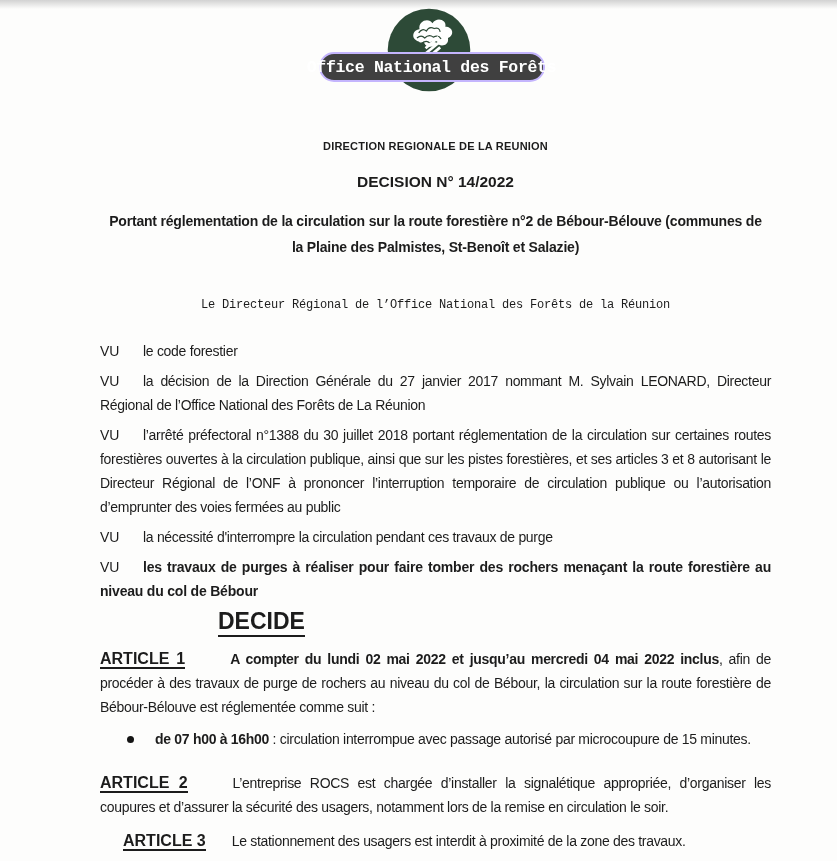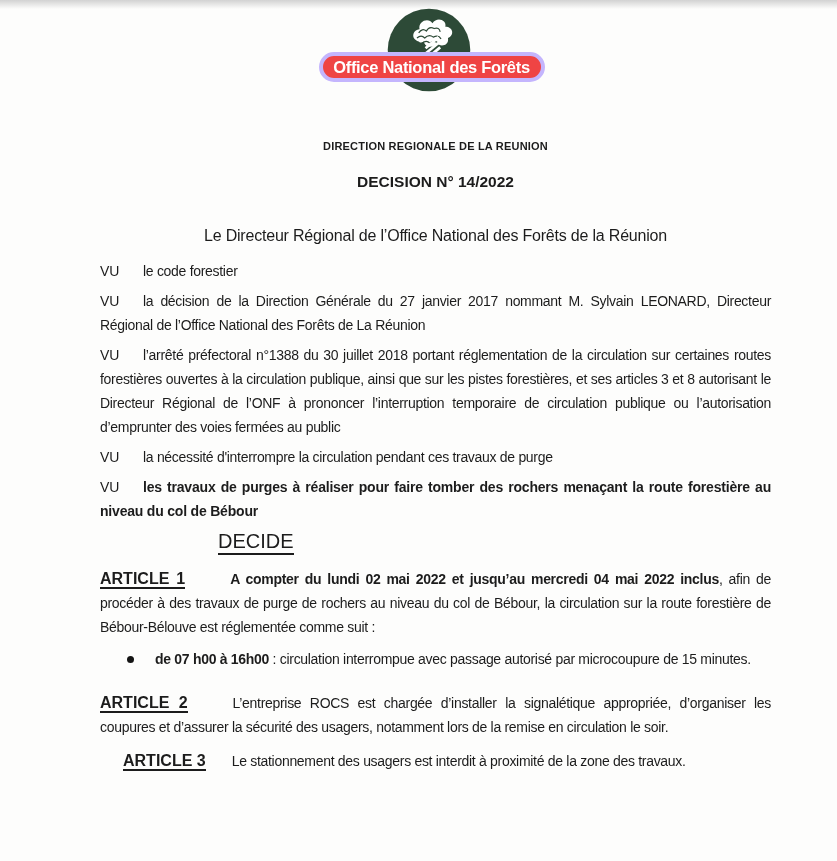--- a/index.html
+++ b/index.html
@@ -31,25 +31,26 @@
     position:absolute;
     left:calc(50% - 33px);
     top:3px;
     width:86px;height:86px;
   }
   .logo-banner{
     position:absolute;
     left:calc(50% - 100px);
     top:48px;
     width:226px;height:30px;
-    background:#ef4444;
-    border:4px solid #c4b5fd;
+    background:#404040;
+    border:2px solid #c4b5fd;
     border-radius:18px;
     display:flex;align-items:center;justify-content:center;
     box-sizing:border-box;
+    font-family:Liberation Mono, monospace;
   }
   .logo-banner span{
     color:#ffffff;
     font-weight:bold;
     font-size:16.5px;
     letter-spacing:-0.3px;
     white-space:nowrap;
   }
   
   .h-direction{
@@ -71,43 +72,44 @@
     text-align:center;
     font-weight:bold;
     font-size:14px;
     letter-spacing:-0.2px;
     max-width:660px;
     margin:17px auto 0 auto;
     line-height:26px;
   }
   .intro{
     text-align:center;
-    font-size:16px;
+    font-size:12px;
     letter-spacing:-0.2px;
-    margin:33px 0 11px 0;
-    line-height:24px;
+    margin:33px 0 22px 0;
+    line-height:24px;
+    font-family:Liberation Mono, monospace;
   }
   
   p.vu, p.article, .bullet-text{
     font-size:14px;
     letter-spacing:-0.3px;
     line-height:24px;
     text-align:justify;
     margin:0 0 6px 0;
   }
   .vu-label{
     display:inline-block;
     width:43px;
     font-weight:normal;
     letter-spacing:0;
   }
   p.vu.bold{font-weight:bold;letter-spacing:-0.2px;}
   .decide{
-    font-size:20px;
-    font-weight:normal;
+    font-size:23px;
+    font-weight:bold;
     margin:6px 0 14px 118px;
     line-height:24px;
   }
   .decide span{
     border-bottom:2px solid #1c1c1c;
     padding-bottom:1px;
   }
   .article-label{
     font-weight:bold;
     font-size:16px;
@@ -166,20 +168,21 @@
         <line x1="48" y1="76" x2="64" y2="61"></line>
       </g>
     </svg>
     <div class="logo-banner">
       <span>Office National des Forêts</span>
     </div>
   </div>
 
   <div class="h-direction">DIRECTION REGIONALE DE LA REUNION</div>
   <div class="h-decision">DECISION N° 14/2022</div>
+  <div class="h-subject">Portant réglementation de la circulation sur la route forestière n°2 de Bébour-Bélouve (communes de la Plaine des Palmistes, St-Benoît et Salazie)</div>
 
   <div class="intro">Le Directeur Régional de l’Office National des Forêts de la Réunion</div>
 
   <p class="vu"><span class="vu-label">VU</span><span>le code forestier</span></p>
 
   <p class="vu"><span class="vu-label">VU</span><span>la décision de la Direction Générale du 27 janvier 2017 nommant M. Sylvain LEONARD, Directeur Régional de l’Office National des Forêts de La Réunion</span></p>
 
   <p class="vu"><span class="vu-label">VU</span><span>l’arrêté préfectoral n°1388 du 30 juillet 2018 portant réglementation de la circulation sur certaines routes forestières ouvertes à la circulation publique, ainsi que sur les pistes forestières, et ses articles 3 et 8 autorisant le Directeur Régional de l’ONF à prononcer l’interruption temporaire de circulation publique ou l’autorisation d’emprunter des voies fermées au public</span></p>
 
   <p class="vu"><span class="vu-label">VU</span><span>la nécessité d'interrompre la circulation pendant ces travaux de purge</span></p>

